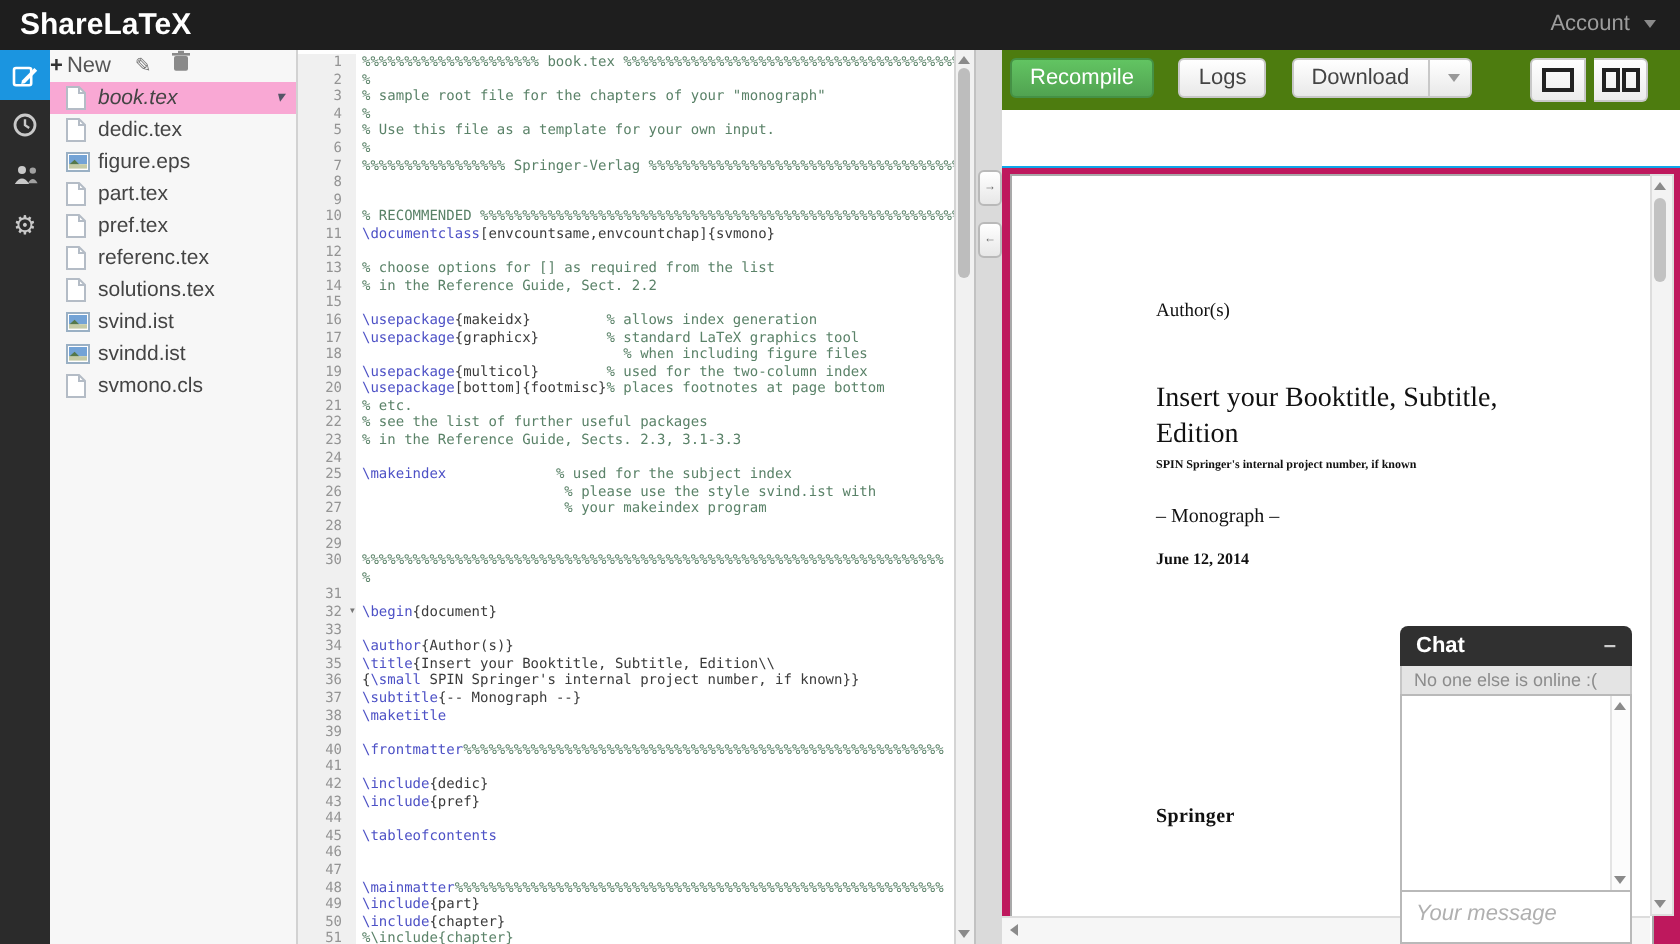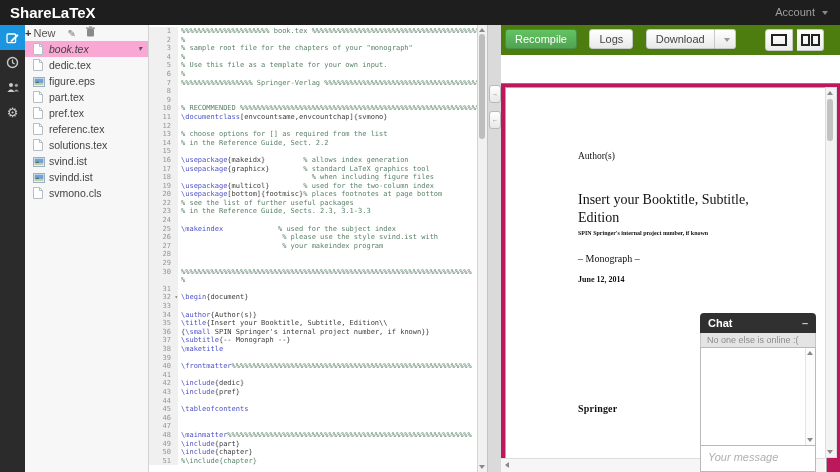--- a/index.html
+++ b/index.html
@@ -210,20 +210,21 @@
         <div class="crow"><div class="ln">11</div><div class="code"><span class="tok-kw">\documentclass</span><span class="tok-tx">[envcountsame,envcountchap]{svmono}</span></div></div>
         <div class="crow"><div class="ln">12</div><div class="code"></div></div>
         <div class="crow"><div class="ln">13</div><div class="code"><span class="tok-cm">% choose options for [] as required from the list</span></div></div>
         <div class="crow"><div class="ln">14</div><div class="code"><span class="tok-cm">% in the Reference Guide, Sect. 2.2</span></div></div>
         <div class="crow"><div class="ln">15</div><div class="code"></div></div>
         <div class="crow"><div class="ln">16</div><div class="code"><span class="tok-kw">\usepackage</span><span class="tok-tx">{makeidx}         </span><span class="tok-cm">% allows index generation</span></div></div>
         <div class="crow"><div class="ln">17</div><div class="code"><span class="tok-kw">\usepackage</span><span class="tok-tx">{graphicx}        </span><span class="tok-cm">% standard LaTeX graphics tool</span></div></div>
         <div class="crow"><div class="ln">18</div><div class="code"><span class="tok-tx">                               </span><span class="tok-cm">% when including figure files</span></div></div>
         <div class="crow"><div class="ln">19</div><div class="code"><span class="tok-kw">\usepackage</span><span class="tok-tx">{multicol}        </span><span class="tok-cm">% used for the two-column index</span></div></div>
         <div class="crow"><div class="ln">20</div><div class="code"><span class="tok-kw">\usepackage</span><span class="tok-tx">[bottom]{footmisc}</span><span class="tok-cm">% places footnotes at page bottom</span></div></div>
+        <div class="crow"><div class="ln">21</div><div class="code"><span class="tok-cm">% etc.</span></div></div>
         <div class="crow"><div class="ln">22</div><div class="code"><span class="tok-cm">% see the list of further useful packages</span></div></div>
         <div class="crow"><div class="ln">23</div><div class="code"><span class="tok-cm">% in the Reference Guide, Sects. 2.3, 3.1-3.3</span></div></div>
         <div class="crow"><div class="ln">24</div><div class="code"></div></div>
         <div class="crow"><div class="ln">25</div><div class="code"><span class="tok-kw">\makeindex</span><span class="tok-tx">             </span><span class="tok-cm">% used for the subject index</span></div></div>
         <div class="crow"><div class="ln">26</div><div class="code"><span class="tok-tx">                        </span><span class="tok-cm">% please use the style svind.ist with</span></div></div>
         <div class="crow"><div class="ln">27</div><div class="code"><span class="tok-tx">                        </span><span class="tok-cm">% your makeindex program</span></div></div>
         <div class="crow"><div class="ln">28</div><div class="code"></div></div>
         <div class="crow"><div class="ln">29</div><div class="code"></div></div>
         <div class="crow"><div class="ln">30</div><div class="code"><span class="tok-cm">%%%%%%%%%%%%%%%%%%%%%%%%%%%%%%%%%%%%%%%%%%%%%%%%%%%%%%%%%%%%%%%%%%%%%</span></div></div>
         <div class="crow"><div class="ln"></div><div class="code"><span class="tok-cm">%</span></div></div>

